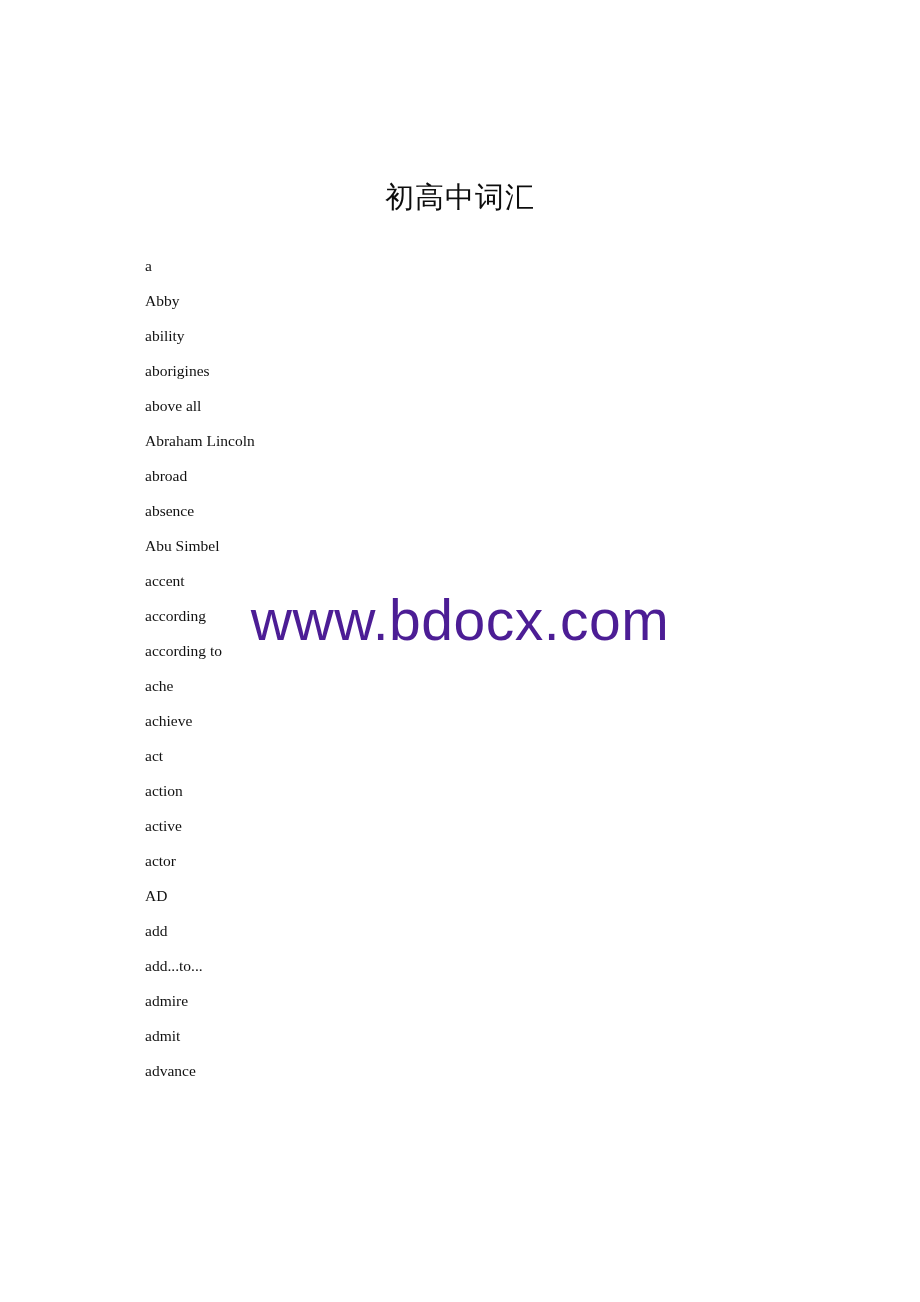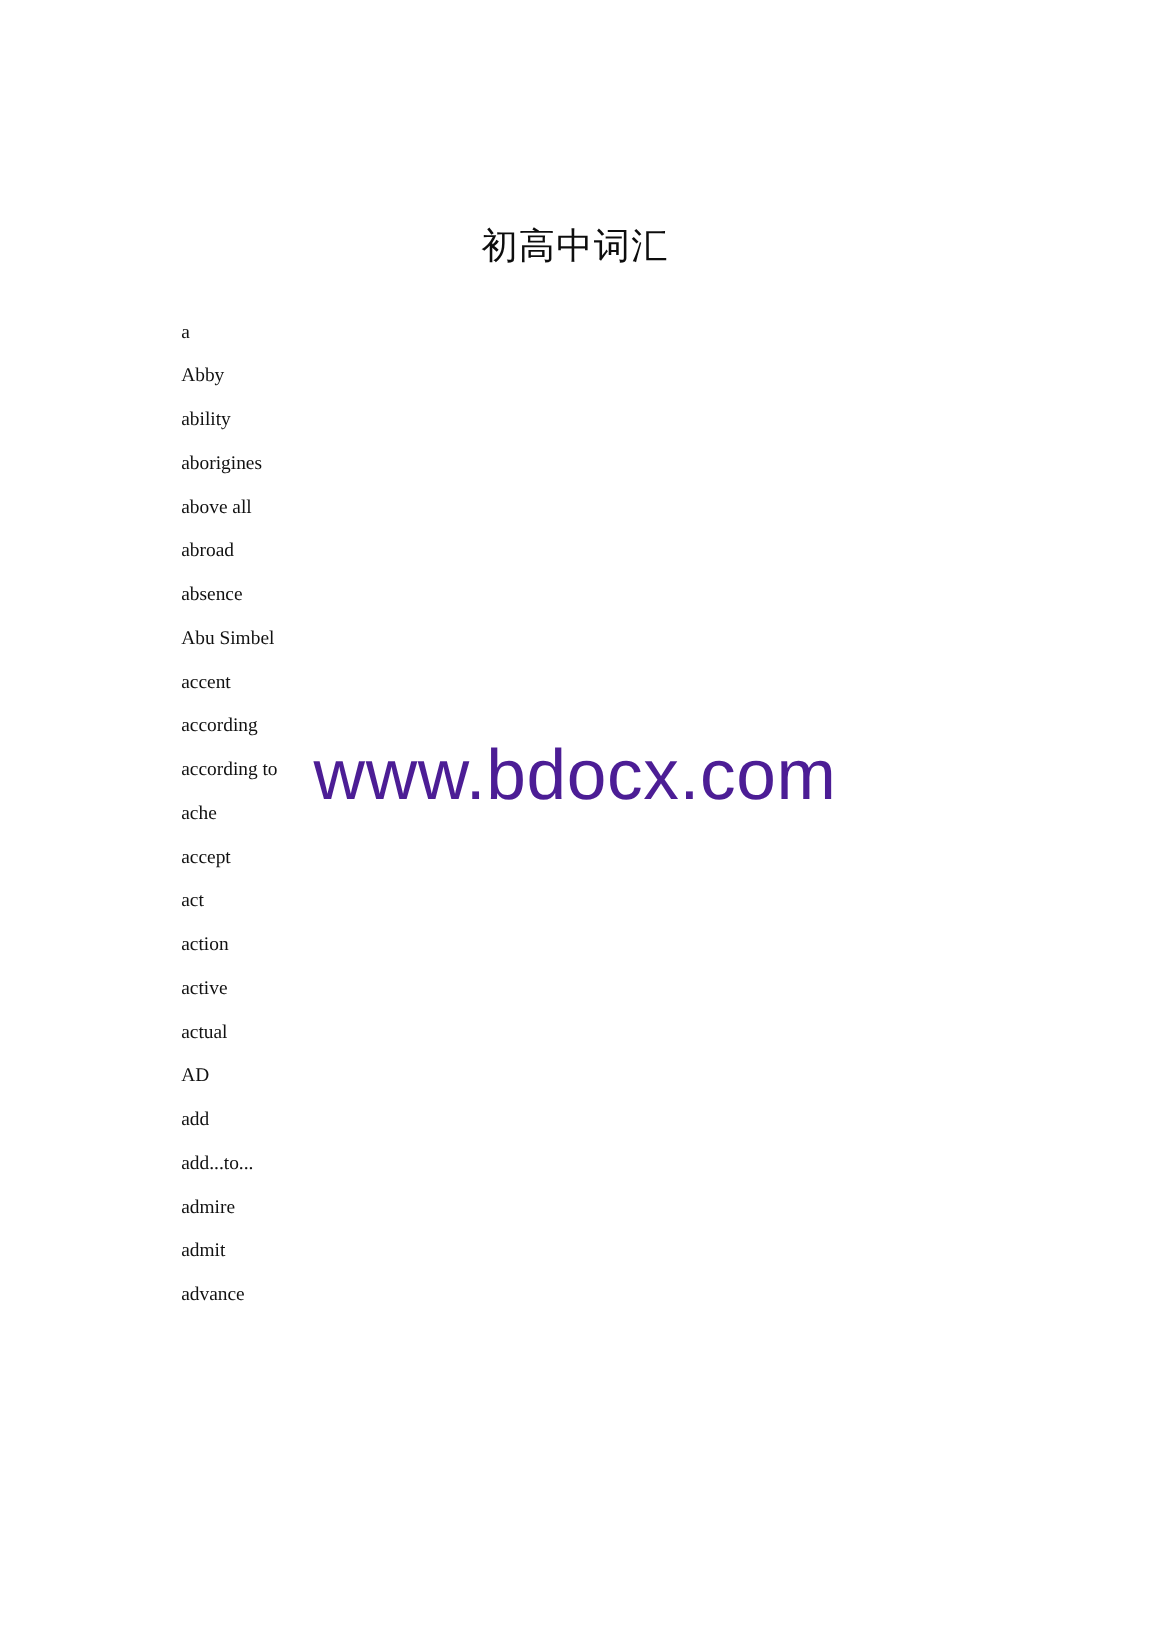--- a/index.html
+++ b/index.html
@@ -96,32 +96,33 @@
   <div class="doc-body">
 
     <h1 class="doc-title">初高中词汇</h1>
 
     <ul class="word-list">
       <li class="word-item">a</li>
       <li class="word-item">Abby</li>
       <li class="word-item">ability</li>
       <li class="word-item">aborigines</li>
       <li class="word-item">above all</li>
+      <li class="word-item">Abraham Lincoln</li>
       <li class="word-item">abroad</li>
       <li class="word-item">absence</li>
       <li class="word-item">Abu Simbel</li>
       <li class="word-item">accent</li>
       <li class="word-item">according</li>
       <li class="word-item">according to</li>
       <li class="word-item">ache</li>
-      <li class="word-item">accept</li>
+      <li class="word-item">achieve</li>
       <li class="word-item">act</li>
       <li class="word-item">action</li>
       <li class="word-item">active</li>
-      <li class="word-item">actual</li>
+      <li class="word-item">actor</li>
       <li class="word-item">AD</li>
       <li class="word-item">add</li>
       <li class="word-item">add...to...</li>
       <li class="word-item">admire</li>
       <li class="word-item">admit</li>
       <li class="word-item">advance</li>
     </ul>
 
   </div>
 </div>

